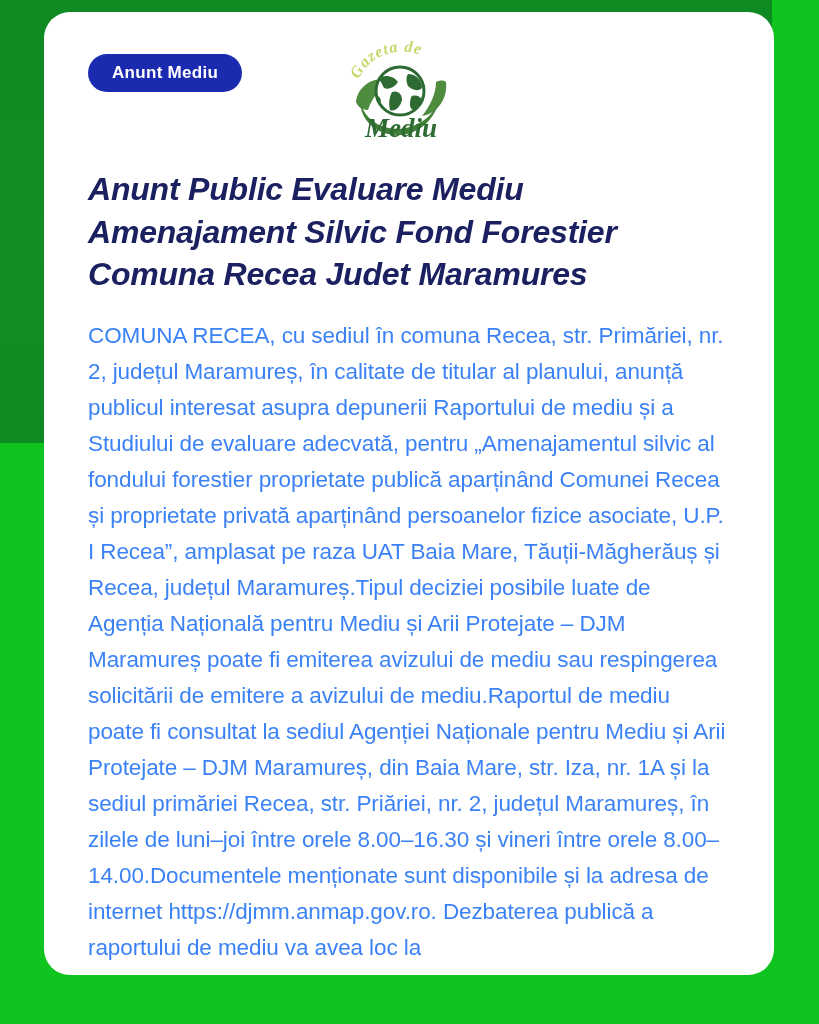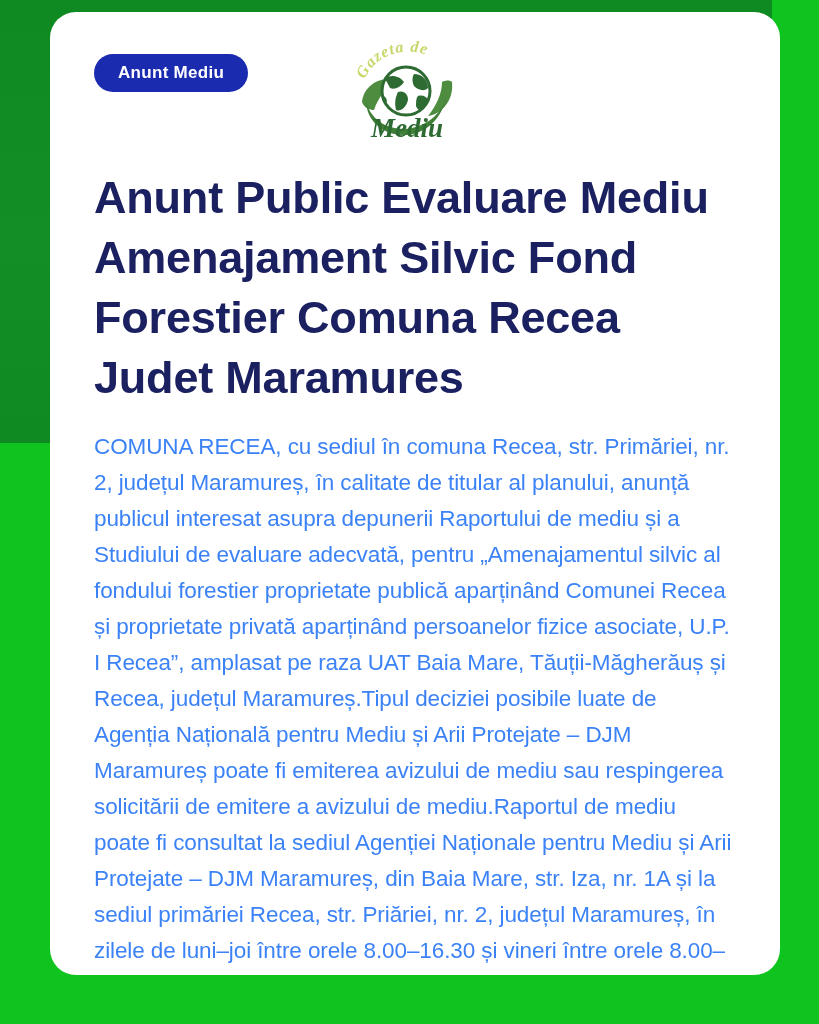--- a/index.html
+++ b/index.html
@@ -45,21 +45,21 @@
     left: 0;
     top: 443px;
     width: 819px;
     height: 581px;
     background: #0FC41F;
   }
 
   
   .card {
     position: absolute;
-    left: 50px;
+    left: 44px;
     top: 12px;
     width: 730px;
     height: 963px;
     background: #ffffff;
     border-radius: 26px;
     overflow: hidden;
     z-index: 5;
   }
 
   .card-inner {
@@ -100,25 +100,26 @@
     position: relative;
     margin-right: 270px;
     flex: 0 0 auto;
   }
   .logo-wrap svg { display: block; width: 118px; height: 104px; }
 
   
   .title {
     margin-top: 22px;
     color: #1B2060;
-    font-size: 45px;
+    font-size: 32px;
     font-weight: bold;
     line-height: 1.33;
     letter-spacing: -0.2px;
     font-family: "Liberation Sans", sans-serif;
+    font-style: italic;
   }
 
   
   .body-text {
     margin-top: 22px;
     color: #3b82f6;
     font-size: 22.5px;
     line-height: 1.6;
     letter-spacing: -0.1px;
     font-family: "Liberation Sans", sans-serif;

